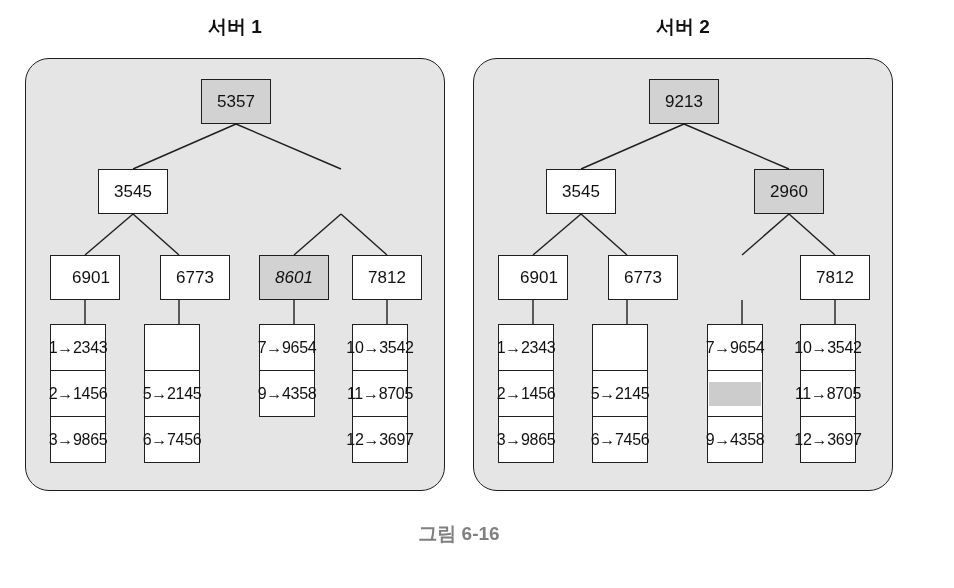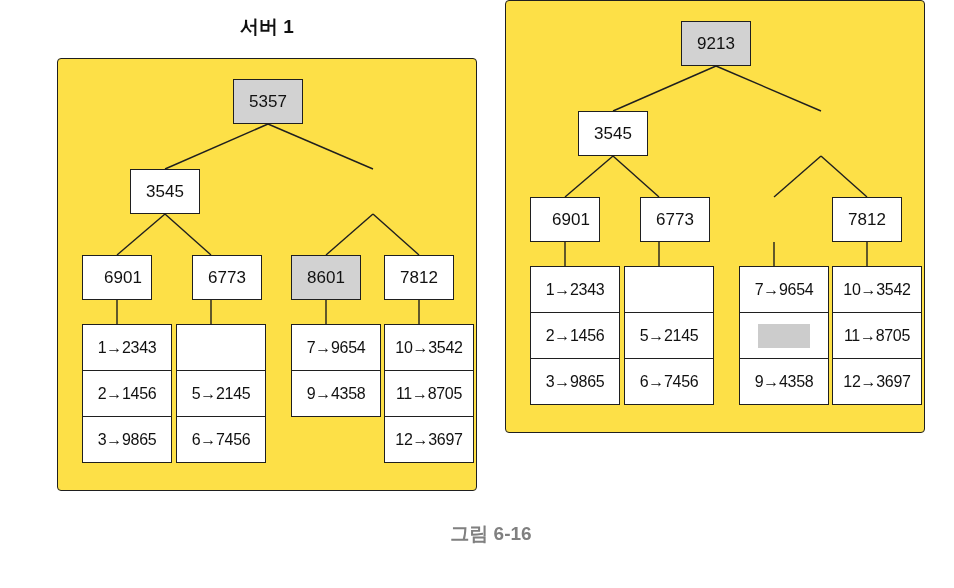--- a/index.html
+++ b/index.html
@@ -1,50 +1,50 @@
 <!DOCTYPE html>
 <html style="--line: #1f1f1f; --node-fill: #ffffff; --node-highlight-fill: #d2d2d2; --text-highlight-bg: #d6d6d6; --empty-bar-fill: #cccccc; --caption-text: #808080;"><head>
 <meta charset="utf-8">
 <style>
   html,body{margin:0;padding:0;background:#ffffff;}
   body{
     width:954px;height:588px;overflow:hidden;
     font-family:"Liberation Sans","DejaVu Sans",sans-serif;
     color:#111;
   }
-  .figure{padding-left:25px;margin-left:32px;}
+  .figure{padding-left:25px;}
   .panels{display:flex;gap:28px;}
   .tree-panel{width:420px;}
   .panel-title{
     margin:14px 0 18px;text-align:center;
     font-size:19px;font-weight:700;color:#111;line-height:26px;
   }
   .panel-box{
     position:relative;width:420px;height:433px;
-    border:1.6px solid var(--line,#1f1f1f);border-radius:4px;
-    box-sizing:border-box;background:#fde047;
+    border:1.6px solid var(--line,#1f1f1f);border-radius:24px;
+    box-sizing:border-box;background:#e5e5e5;
   }
   .connectors{position:absolute;left:0;top:0;width:420px;height:433px;}
   .connectors line{stroke:var(--line,#1f1f1f);stroke-width:1.4;}
   .node{
     position:absolute;width:70px;height:45px;box-sizing:border-box;
     border:1.5px solid var(--line,#1f1f1f);background:var(--node-fill,#ffffff);
     display:flex;align-items:center;justify-content:center;
     font-size:17px;z-index:1;
   }
   .node.gray{background:var(--node-highlight-fill,#d2d2d2);}
   .pos-root{left:175px;top:20px;}
   .pos-l2-0{left:72px;top:110px;}
   .pos-l2-1{left:280px;top:110px;}
   .pos-l3-0{left:24px;top:196px;padding-left:12px;}
   .pos-l3-1{left:134px;top:196px;}
-  .pos-l3-2{left:233px;top:196px;}
+  .pos-l3-2{left:233px;top:196px;font-style:italic;}
   .pos-l3-3{left:326px;top:196px;}
   .leaf-list{
-    position:absolute;width:90px;box-sizing:border-box;
+    position:absolute;width:56px;box-sizing:border-box;
     border:1.5px solid var(--line,#1f1f1f);background:#fff;z-index:1;
   }
   .pos-list-0{left:24px;top:265px;}
   .pos-list-1{left:118px;top:265px;}
   .pos-list-2{left:233px;top:265px;}
   .pos-list-3{left:326px;top:265px;}
   .cell{
     height:45px;display:flex;align-items:center;justify-content:center;
     border-top:1.5px solid var(--line,#1f1f1f);
   }
@@ -124,36 +124,38 @@
             <span class="cell-text">11→8705</span>
             </div>
           <div class="cell">
             <span class="cell-text">12→3697</span>
             </div>
         </div>
       </div>
     </section>
 
     <section class="tree-panel">
+      <h2 class="panel-title">서버 2</h2>
       <div class="panel-box">
         <svg class="connectors" viewBox="0 0 420 433">
           <line x1="210" y1="65" x2="107" y2="110"></line>
           <line x1="210" y1="65" x2="315" y2="110"></line>
           <line x1="107" y1="155" x2="59" y2="196"></line>
           <line x1="107" y1="155" x2="153" y2="196"></line>
           <line x1="315" y1="155" x2="268" y2="196"></line>
           <line x1="315" y1="155" x2="361" y2="196"></line>
           <line x1="59" y1="241" x2="59" y2="265"></line>
           <line x1="153" y1="241" x2="153" y2="265"></line>
           <line x1="268" y1="241" x2="268" y2="265"></line>
           <line x1="361" y1="241" x2="361" y2="265"></line>
         </svg>
 
         <div class="node pos-root gray">9213</div>
         <div class="node pos-l2-0">3545</div>
+        <div class="node pos-l2-1 gray">2960</div>
         <div class="node pos-l3-0">6901</div>
         <div class="node pos-l3-1">6773</div>
         <div class="node pos-l3-3">7812</div>
 
         <div class="leaf-list pos-list-0">
           <div class="cell">
             <span class="cell-text">1→2343</span>
             </div>
           <div class="cell">
             <span class="cell-text">2→1456</span>

